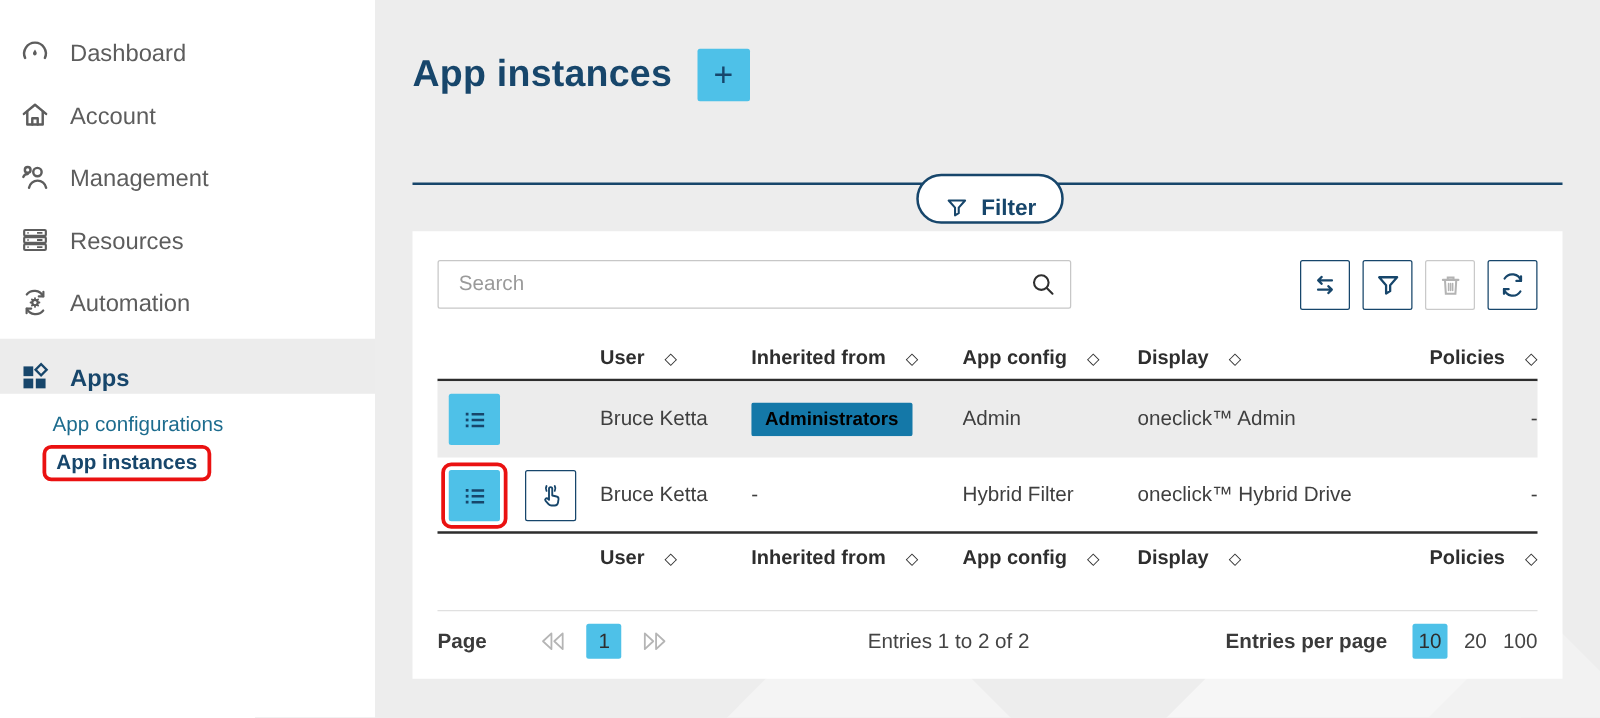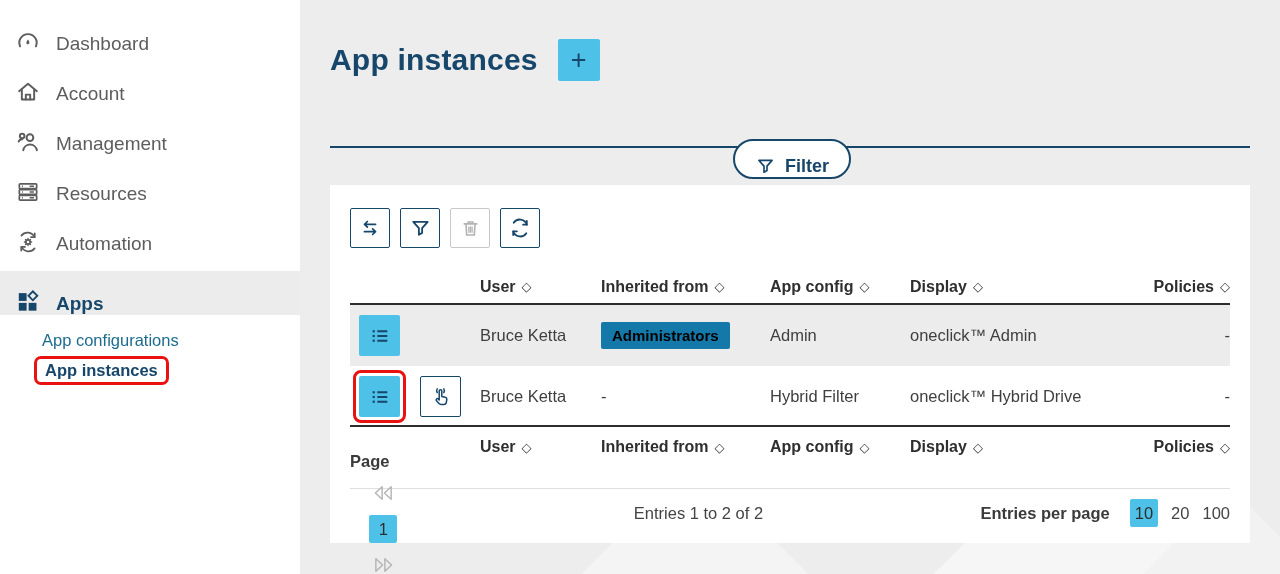--- a/index.html
+++ b/index.html
@@ -49,21 +49,21 @@
   .search-ic { position:absolute; right:10px; top:7px; cursor:pointer; }
   .tool-btns { display:flex; gap:10px; }
   .tool-btn { width:40px; height:40px; background:#fff; border:1.5px solid #17466b; border-radius:2px;
     display:flex; align-items:center; justify-content:center; cursor:pointer; }
   .tool-btn.disabled { border-color:#c9c9c9; cursor:default; }
 
   
   .row-grid { display:grid; grid-template-columns:130px 121px 169px 140px 200px 1fr; align-items:center; }
   .thead { margin-top:22px; height:35px; border-bottom:2px solid #2d2d2d; }
   .thead.bottom { margin-top:0; height:40px; border-bottom:none; }
-  .th { font-size:16px; font-weight:bold; color:#2e2e2e; display:flex; align-items:center; gap:6px; }
+  .th { font-size:16px; font-weight:bold; color:#2e2e2e; display:flex; align-items:center; gap:16px; }
   .th .sort { font-size:13px; color:#2e2e2e; font-weight:normal; cursor:pointer; }
   .th .sort::after { content:"◇"; }
   .th.right, .cell.right { justify-self:stretch; text-align:right; }
   .th.right { display:flex; justify-content:flex-end; }
   .trow { height:61px; font-size:16.5px; color:#3f3f3f; }
   .trow.striped { background:#ececec; }
   .trow.last { border-bottom:2px solid #2d2d2d; }
   .cell { overflow:hidden; white-space:nowrap; }
   .actions-cell { position:relative; height:61px; }
   .sq-btn { width:41px; height:41px; border-radius:2px; display:flex; align-items:center;
@@ -75,21 +75,21 @@
   .annot { position:absolute; left:-6px; top:-6px; width:53px; height:53px;
     border:3.5px solid #ea1111; border-radius:8px; pointer-events:none; }
   .badge { display:inline-block; background:#1478a8; color:#000000; font-size:15px; font-weight:bold;
     padding:5px 11px; border-radius:2px; }
 
   .divider { height:1px; background:#e0e0e0; margin-top:21px; }
 
   
   .pager { height:48px; display:flex; align-items:center; font-size:16.5px; color:#444; }
   .pager .bold { font-weight:bold; color:#3a3a3a; }
-  .pager-left { display:flex; align-items:center; gap:13px;flex-direction:column; }
+  .pager-left { display:flex; align-items:center; gap:13px; }
   .pager-left .bold { margin-right:27px; }
   .pager-mid { flex:1; text-align:center; }
   .pager-right { display:flex; align-items:center; gap:13px; }
   .pager-right .bold { margin-right:7px; }
   .page-chip { min-width:28px; height:28px; background:#4ec1e8; color:#2e2e2e;
     display:flex; align-items:center; justify-content:center; padding:0 5px;
     border-radius:2px; cursor:pointer; }
   .page-size { cursor:pointer; }
   .chev { display:flex; cursor:pointer; }
 </style>
@@ -182,20 +182,29 @@
     <div class="filter-rule"></div>
     <div class="filter-pill">
       <svg width="21" height="21" viewBox="0 0 24 24" fill="none" stroke="#17466b" stroke-width="1.9" stroke-linejoin="round">
         <path d="M4.5 5h15l-5.8 6.6v5l-3.4 2v-7z"></path>
       </svg>
       <span>Filter</span>
     </div>
 
     <section class="panel">
       <div class="panel-top">
+        <div class="search-wrap">
+          <input type="text" placeholder="Search" style="">
+          <span class="search-ic">
+            <svg width="25" height="25" viewBox="0 0 24 24" fill="none" stroke="#2f2f2f" stroke-width="1.6" stroke-linecap="round">
+              <circle cx="10.6" cy="10.6" r="5.6"></circle>
+                <path d="m14.8 14.8 4.4 4.4"></path>
+            </svg>
+          </span>
+        </div>
         <div class="tool-btns">
           <button class="tool-btn">
             <svg width="24" height="24" viewBox="0 0 24 24" fill="none" stroke="#17466b" stroke-width="1.7" stroke-linecap="round" stroke-linejoin="round">
               <path d="M17.6 8.3H6.5M9.4 5.5 6.5 8.3l2.9 2.8"></path>
               <path d="M6.4 15.7h11.1M14.6 12.9l2.9 2.8-2.9 2.8"></path>
             </svg>
           </button>
           <button class="tool-btn">
             <svg width="23" height="23" viewBox="0 0 24 24" fill="none" stroke="#17466b" stroke-width="1.9" stroke-linejoin="round">
               <path d="M4.5 5h15l-5.8 6.6v5l-3.4 2v-7z"></path>

